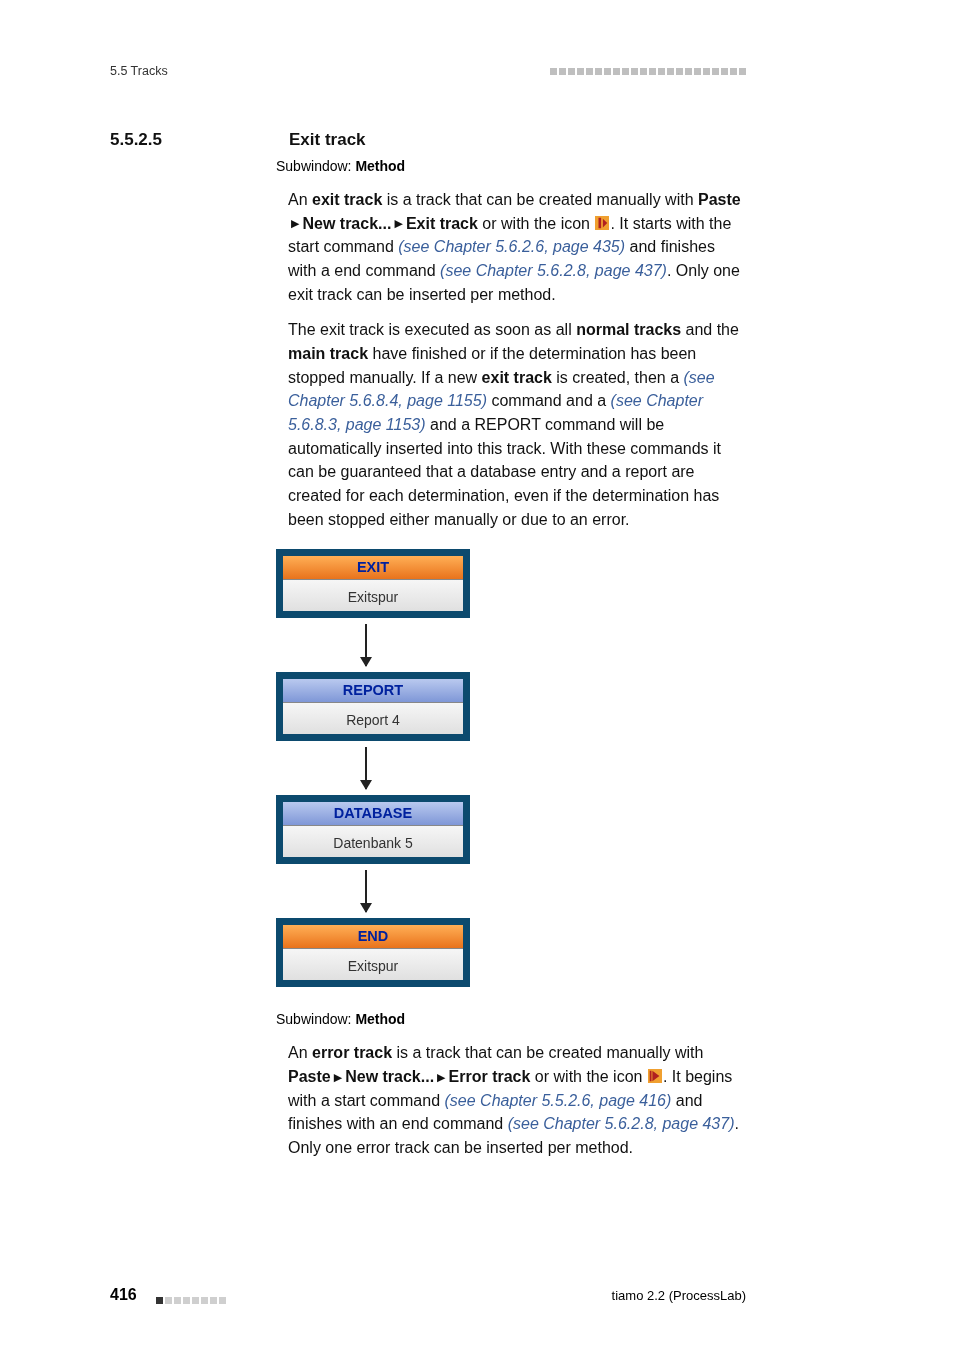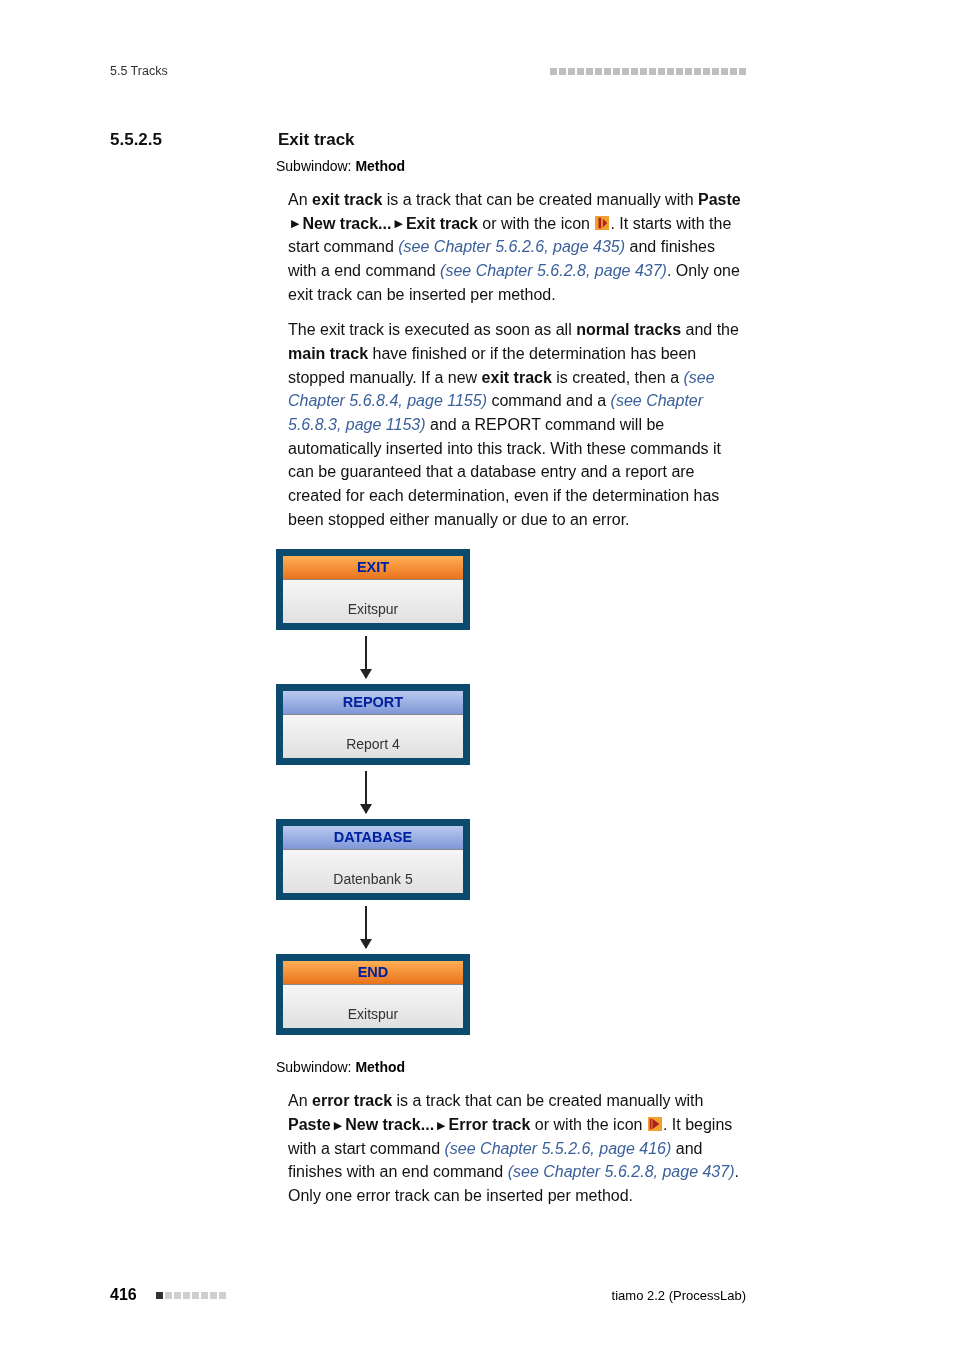--- a/index.html
+++ b/index.html
@@ -29,21 +29,21 @@
     display: flex;
     gap: 2px;
   }
   .hdr-squares span {
     width: 7px;
     height: 7px;
     background: #bfbfbf;
   }
   .section {
     display: flex;
-    gap: 28px;
+    gap: 39px;
     margin-bottom: 8px;
   }
   .secnum {
     flex: 0 0 140px;
     font-size: 17px;
     font-weight: 700;
     color: #111;
   }
   .sectitle {
     font-size: 17px;
@@ -92,21 +92,21 @@
   .dbox .head {
     text-align: center;
     font-weight: 700;
     font-size: 14.5px;
     padding: 3px 0 4px 0;
     color: #00219e;
   }
   .dbox .body {
     text-align: center;
     font-size: 14px;
-    padding: 21px 0 6px 0;
+    padding: 9px 0 6px 0;
     border-top: 1px solid #888;
     color: #333;
     background: linear-gradient(to bottom, #f6f6f6 0%, #e0e0e0 100%);
   }
   .head-orange { background: linear-gradient(to bottom, #ffaf56 0%, #e9731c 100%); }
   .head-blue   { background: linear-gradient(to bottom, #b9c9ef 0%, #7f97d7 100%); }
   .head-orange2 { background: linear-gradient(to bottom, #ffaf56 0%, #e9731c 100%); }
   .d-arrow-wrap {
     height: 54px;
     display: flex;
@@ -134,21 +134,21 @@
   .ftr {
     position: absolute;
     left: 110px;
     right: 110px;
     bottom: 46px;
     display: flex;
     justify-content: space-between;
     align-items: center;
     font-size: 13px;
   }
-  .ftr-left { display: flex; align-items: center; gap: 19px; }
+  .ftr-left { display: flex; align-items: flex-end; gap: 19px; }
   .ftr-left .pn { font-weight: 700; font-size: 16px; }
   .ftr-squares { display: flex; gap: 2px; }
   .ftr-squares span {
     width: 7px; height: 7px; background: #cfcfcf;
   }
   .ftr-squares span.dark { background: #333; }
 </style>
 </head>
 <body>
 

